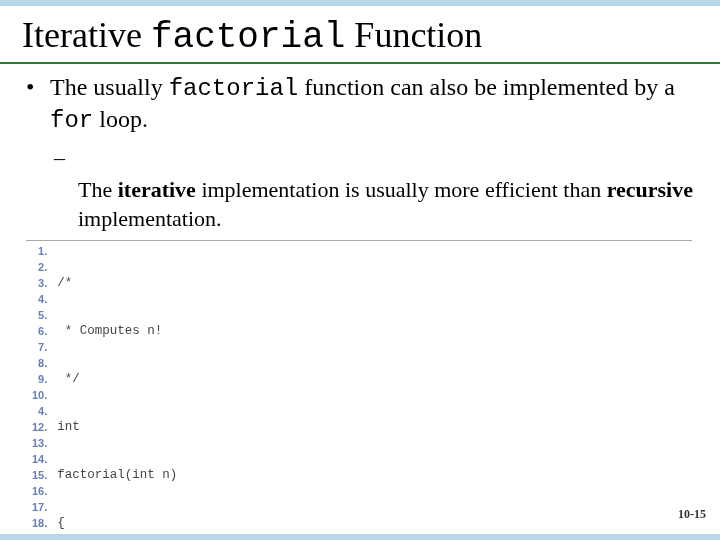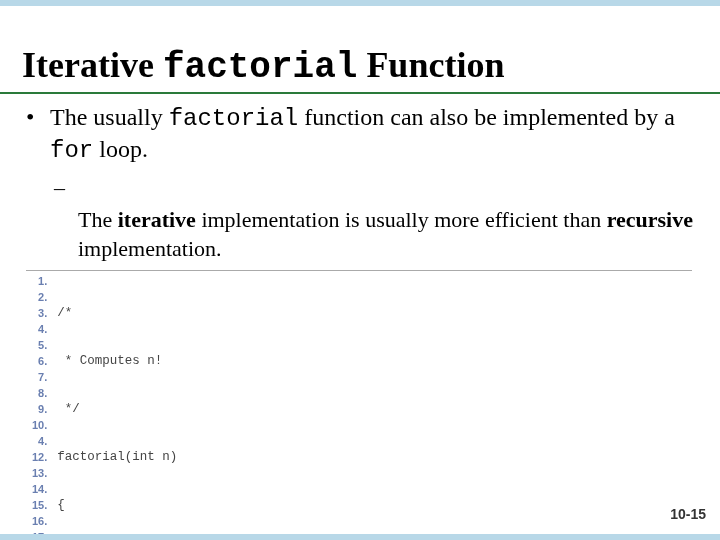--- a/index.html
+++ b/index.html
@@ -10,25 +10,24 @@
     background: #fff;
     font-family: "Times New Roman", serif;
     position: relative;
     overflow: hidden;
     border-top: 6px solid #b8d8e8;
     border-bottom: 6px solid #b8d8e8;
     box-sizing: border-box;
   }
   .title {
     font-size: 36px;
-    font-weight: bold;
+    font-weight: normal;
     padding: 8px 0 4px 22px;
     border-bottom: 2px solid #2a7a3a;
     color: #000;
-    margin-top: 30px;
   }
   .title .mono {
     font-family: "Courier New", monospace;
   }
   .content {
     padding: 8px 18px 0 26px;
   }
   .bullet-row {
     display: flex;
     align-items: flex-start;
@@ -80,22 +79,22 @@
   .code-col {
     padding: 2px 0;
     flex: 1;
     white-space: pre;
   }
   .code-col div { height: 16px; }
   .footer {
     position: absolute;
     bottom: 12px;
     right: 14px;
-    font-family: Liberation Sans, sans-serif;
-    font-size: 14px;
+    font-family: Liberation Serif, serif;
+    font-size: 12px;
     font-weight: bold;
     color: #333;
   }
 </style>
 </head>
 <body>
 
 <div class="title">
   <span>Iterative </span><span class="mono">factorial</span><span> Function</span>
 </div>
@@ -134,20 +133,21 @@
       <div>14.</div>
       <div>15.</div>
       <div>16.</div>
       <div>17.</div>
       <div>18.</div>
     </div>
     <div class="code-col">
       <div>/*</div>
       <div> * Computes n!</div>
       <div> */</div>
+      <div>int</div>
       <div>factorial(int n)</div>
       <div>{</div>
       
       
       
       
       
       
       
       

